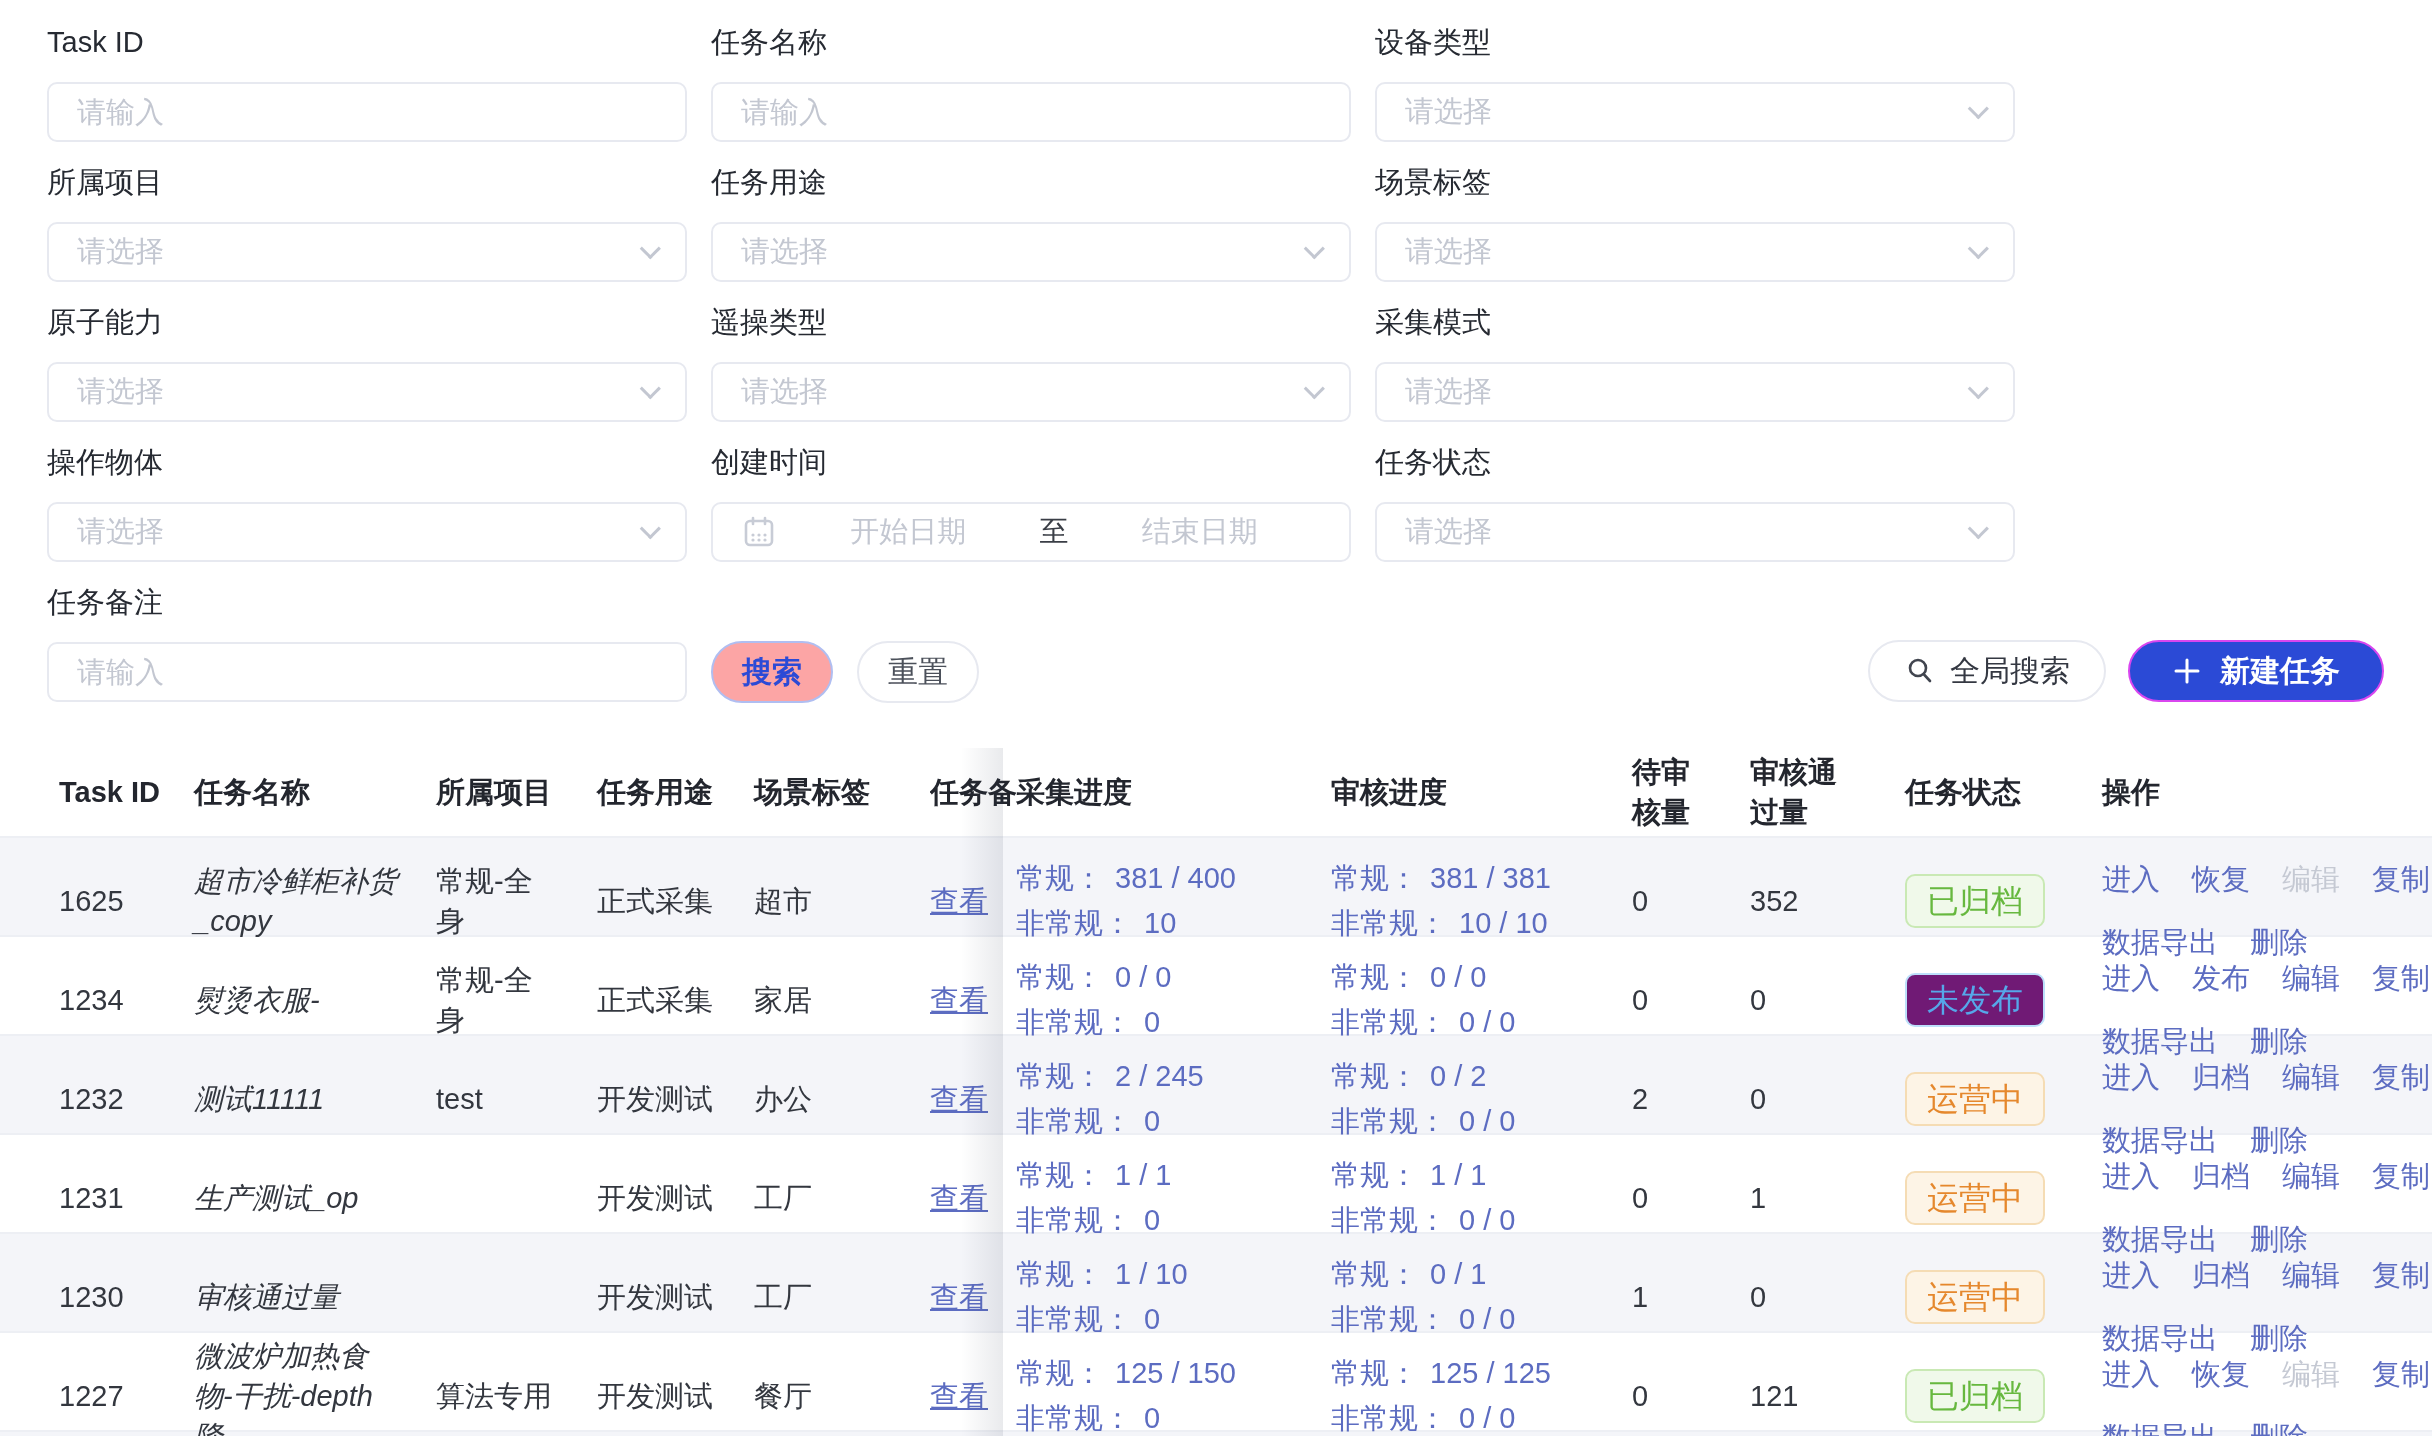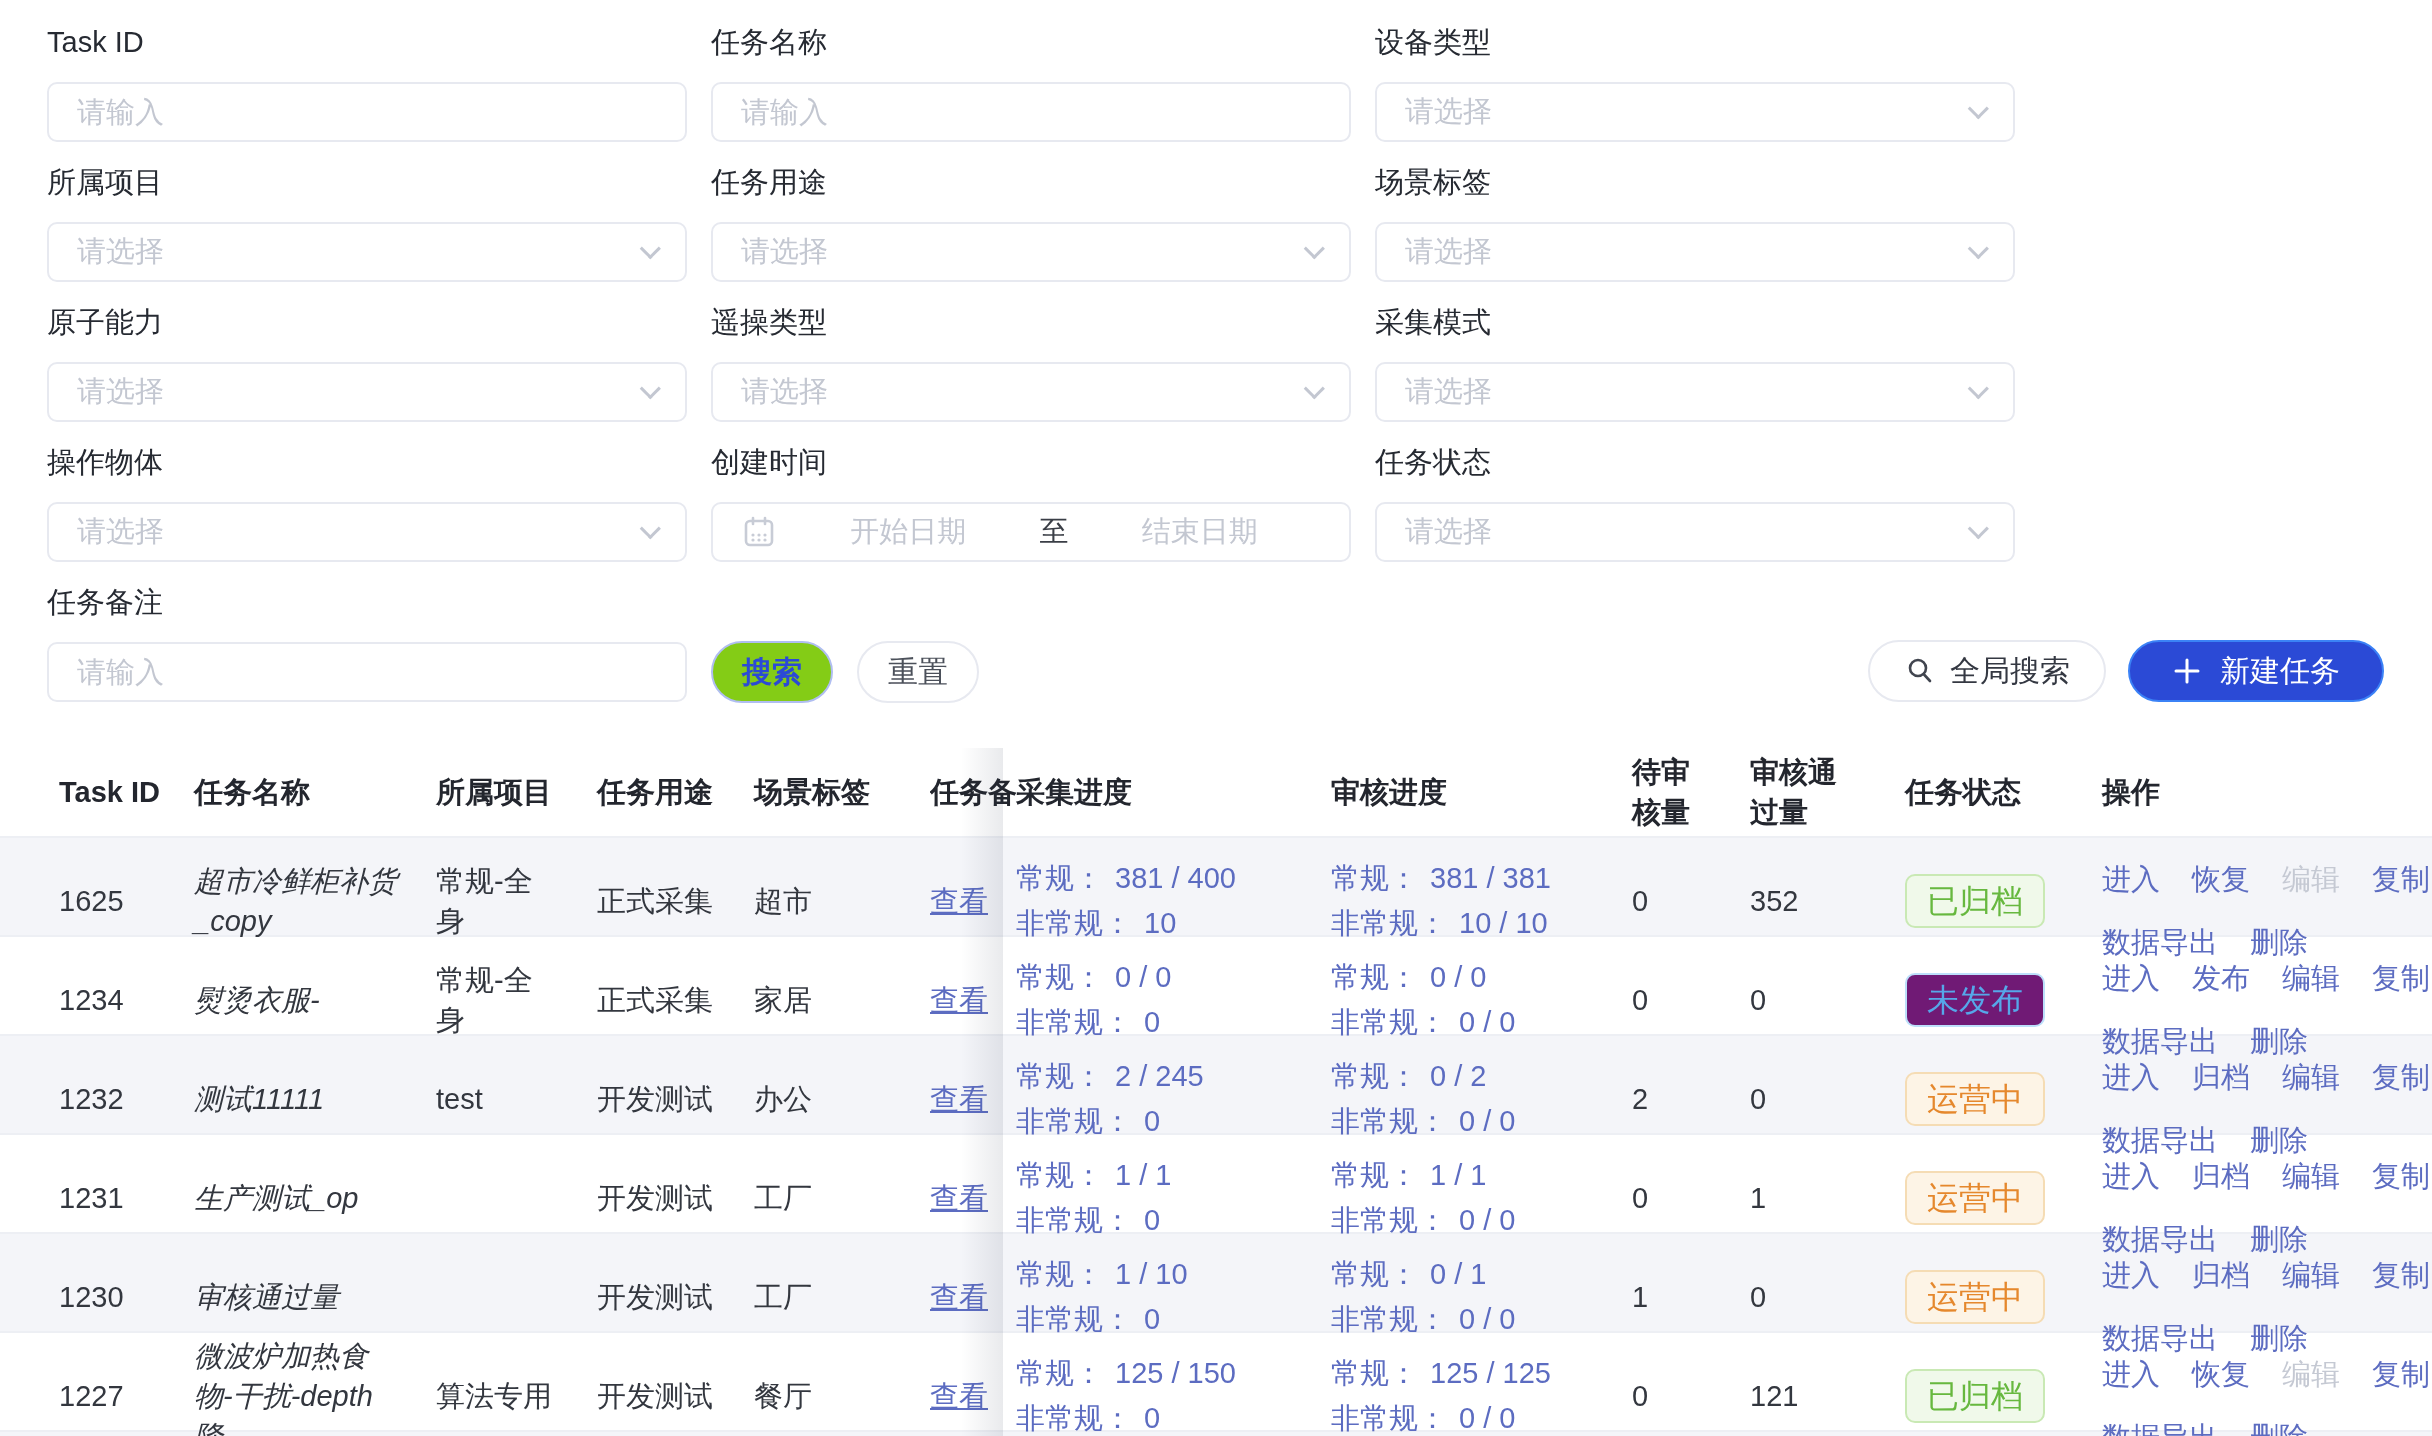--- a/index.html
+++ b/index.html
@@ -24,28 +24,28 @@
   .dr-seg { flex: 1; text-align: center; color: #c3c7d1; }
   .dr-sep { color: #3a3e46; padding: 0 10px; }
   .cal-icon { flex: 0 0 auto; margin-right: 10px; display: inline-flex; }
 
   
   .lastrow { display: flex; align-items: flex-end; }
   .lastrow .field { margin-bottom: 0; width: 640px; }
   .btns { display: flex; align-items: center; margin-left: 24px; height: 60px; margin-bottom: 0; }
   .btn { height: 62px; border-radius: 31px; display: inline-flex; align-items: center;
     justify-content: center; font-size: 30px; cursor: pointer; white-space: nowrap; }
-  .btn-search { width: 122px; background: #84cc16; border: 2px solid #b0bef1; color: #2b4ad6;
+  .btn-search { width: 122px; background: #fca5a5; border: 2px solid #b0bef1; color: #2b4ad6;
     font-weight: 600; margin-right: 24px; }
   .btn-reset { width: 122px; background: #fff; border: 2px solid #e7e9f0; color: #4b505a; }
   .rightbtns { margin-left: auto; display: flex; align-items: center; height: 62px; }
   .btn-global { padding: 0 34px; gap: 14px; background: #fff; border: 2px solid #e7e9f0;
     color: #343842; margin-right: 22px; }
-  .btn-create { padding: 0 42px; gap: 18px; background: #2b4ad6; border: 2px solid #3b82f6;
-    color: #fff; font-weight: 400; }
+  .btn-create { padding: 0 42px; gap: 18px; background: #2b4ad6; border: 2px solid #d946ef;
+    color: #fff; font-weight: 700; }
 
   
   .table { position: relative; margin-top: 46px; font-size: 29px; }
   .tr { display: grid; align-items: center; padding-left: 59px;
     grid-template-columns: 135px 242px 161px 157px 176px 86px 315px 301px 118px 155px 197px 1fr; }
   .thead { height: 88px; font-weight: 700; color: #23262e; background: #fff; }
   .row { height: 99px; border-top: 2px solid #edeff4; background: #fff; }
   .row.alt { background: #f4f5f9; }
   .stub { height: 7px; border-top: 2px solid #edeff4; background: #f4f5f9; }
   .td { padding-right: 24px; line-height: 40px; }

